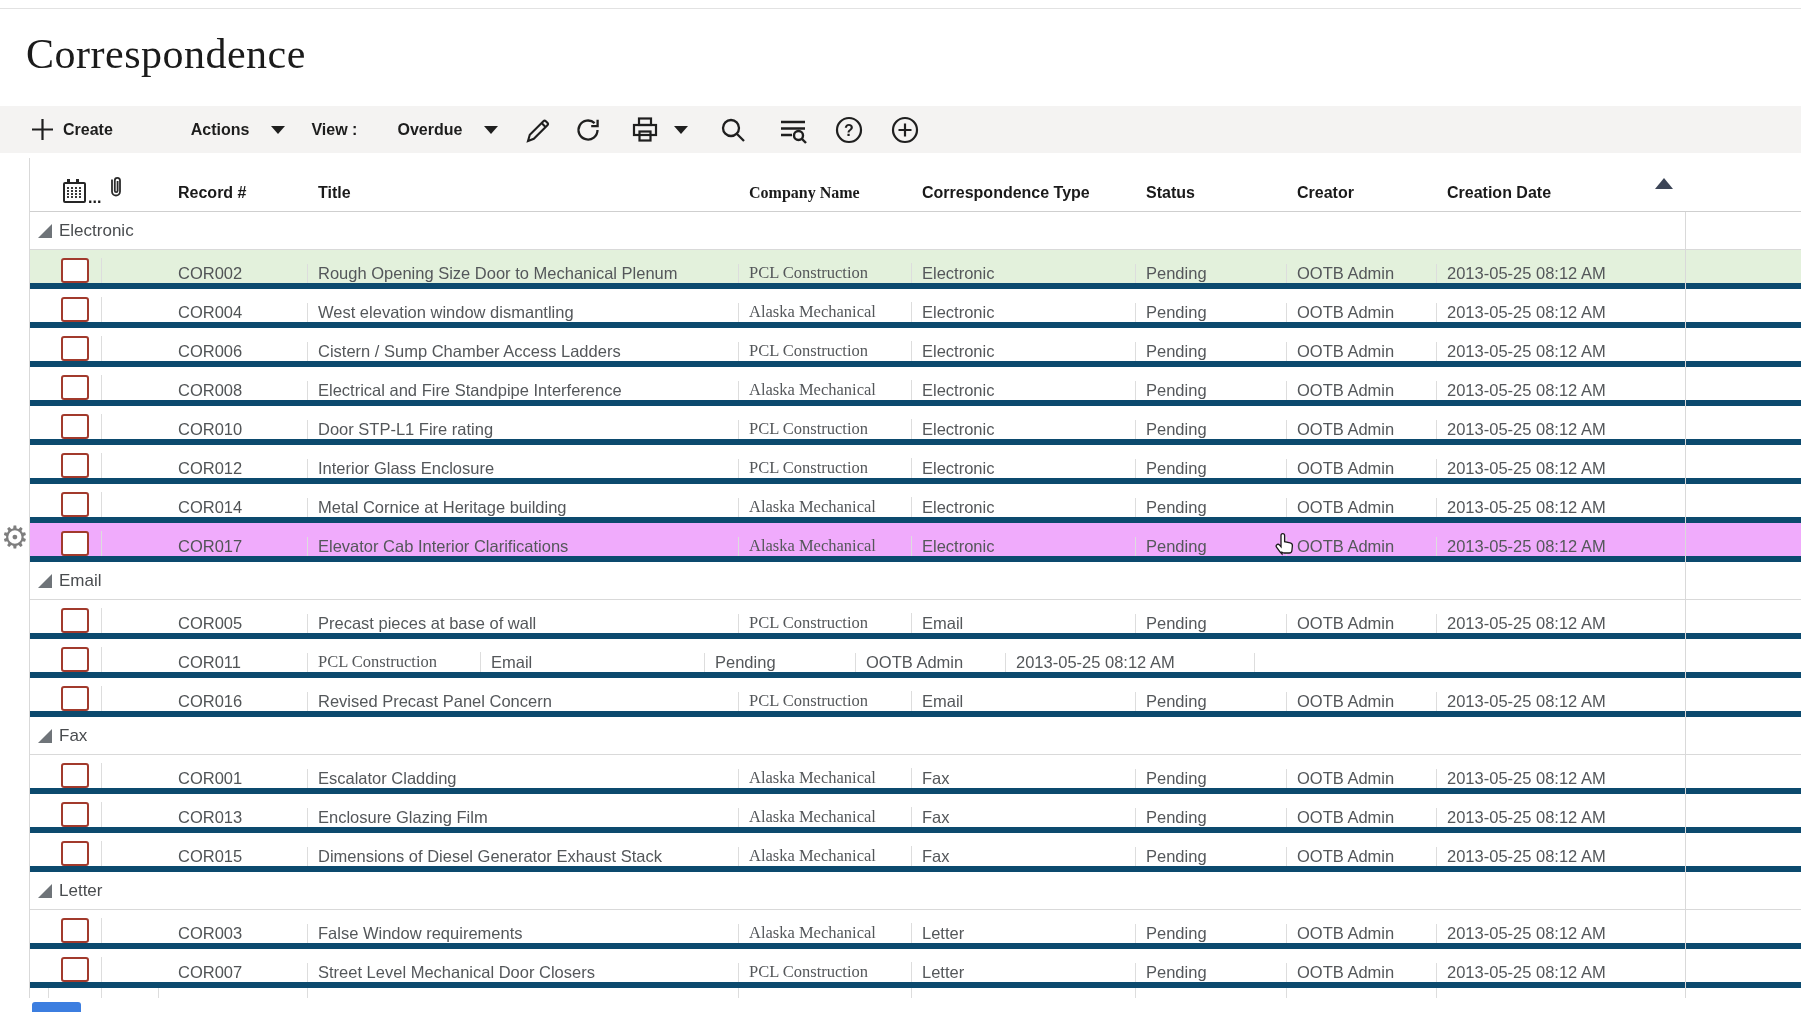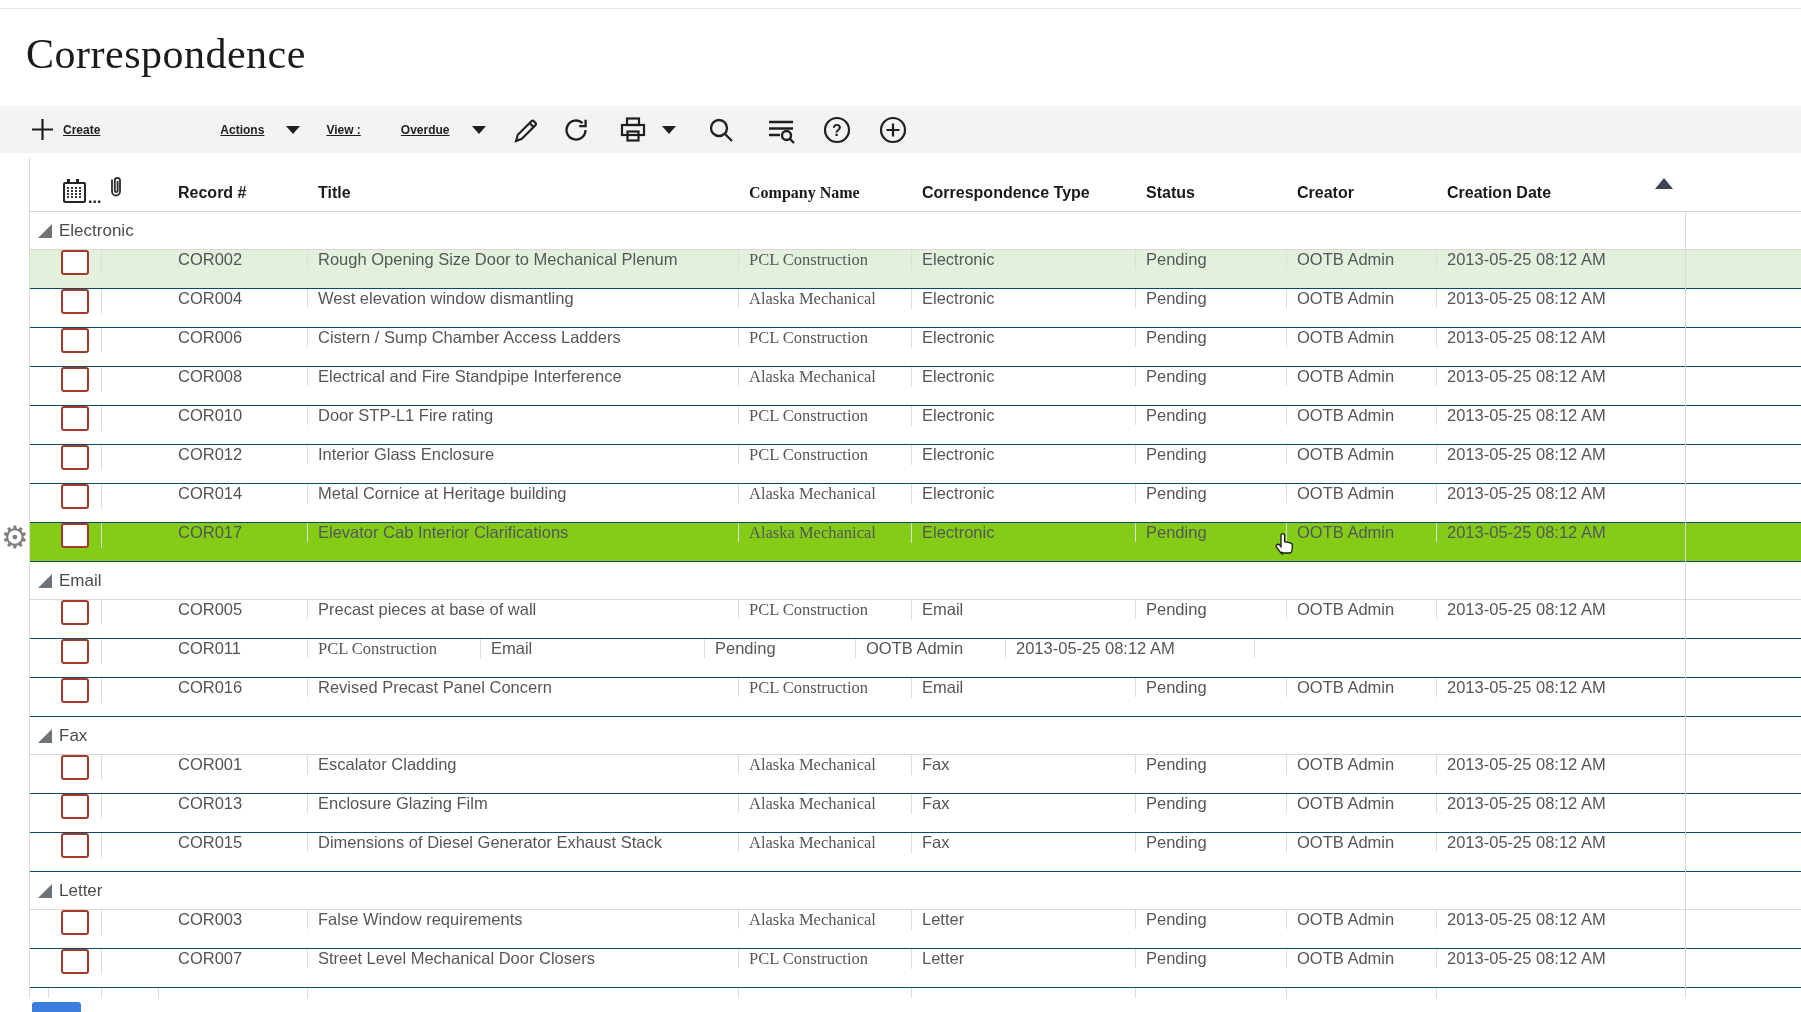--- a/index.html
+++ b/index.html
@@ -6,21 +6,21 @@
   body{font-family:"Liberation Sans",sans-serif;background:#fff;}
   .page{position:relative;width:1801px;height:1012px;overflow:hidden;background:#fff;}
   .topline{position:absolute;top:8px;left:0;width:100%;height:1px;background:#e2e2e2;}
 
   
   .titlebar{position:absolute;top:30px;left:26px;}
   .titlebar h1{margin:0;font-family:"Liberation Serif",serif;font-weight:400;font-size:42px;color:#1b1b1b;letter-spacing:.5px;}
 
   
   .toolbar{position:absolute;top:106px;left:0;width:100%;height:47px;background:#f4f3f2;display:flex;align-items:center;}
-  .tb-item{display:flex;align-items:center;color:#1d1d1d;font-size:12px;font-weight:700;cursor:pointer;text-decoration:underline;}
+  .tb-item{display:flex;align-items:center;color:#1d1d1d;font-size:16px;font-weight:700;cursor:pointer;}
   .tb-plain{font-weight:700;}
   .caret{width:0;height:0;border-left:7px solid transparent;border-right:7px solid transparent;border-top:8px solid #1f1f1f;display:inline-block;}
   .tb-icon{display:flex;align-items:center;justify-content:center;}
   .tb-icon svg{display:block;}
 
   
   .grid{position:absolute;top:158px;left:29px;width:1772px;border-left:1px solid #d9d9d9;}
   .vline-end{position:absolute;top:212px;left:1685px;width:1px;height:786px;background:#d9d9d9;}
 
   .hrow{display:flex;align-items:flex-end;height:54px;border-bottom:1px solid #cfcfcf;box-sizing:border-box;}
@@ -37,23 +37,23 @@
   .c-status{width:151px;flex:none;}
   .c-creator{width:150px;flex:none;}
   .c-date{width:249px;flex:none;}
   .c-rest{flex:1;}
   .h-first{width:129px;flex:none;}
 
   .grouprow{display:flex;align-items:center;height:38px;border-bottom:1px solid #d9d9d9;box-sizing:border-box;background:#fff;}
   .tri-group{width:0;height:0;border-left:14px solid transparent;border-bottom:14px solid #6f7479;margin-left:8px;flex:none;}
   .grouplabel{font-size:17px;color:#494c4f;margin-left:7px;}
 
-  .row{display:flex;align-items:flex-start;height:39px;border-bottom:1px solid #0c4a6e;box-sizing:border-box;background:#fff;cursor:pointer;}
+  .row{display:flex;align-items:flex-end;height:39px;border-bottom:6px solid #0c4a6e;box-sizing:border-box;background:#fff;cursor:pointer;}
   .row.selected{background:#e3f1dc;}
-  .row.hovered{background:#84cc16;}
+  .row.hovered{background:#f0abfc;}
   .cell{box-sizing:border-box;border-right:1px solid #ddd;display:flex;align-items:center;font-size:16.5px;color:#54575a;padding-left:10px;overflow:hidden;white-space:nowrap;}
   .cell.c-rest{border-right:none;padding-left:0;}
   .cell.c-ind{padding-left:0;}
   .cell.c-cal{padding-left:0;justify-content:center;}
   .cell.c-rec{padding-left:19px;color:#515456;}
 
   
   .cal-icon{position:relative;width:24px;height:21px;border:2px solid #a23a2c;border-radius:3px;background:#fff;flex:none;}
   .cal-icon::before{content:"";position:absolute;top:-6px;left:3px;width:4px;height:5px;background:#a23a2c;box-shadow:11px 0 0 #a23a2c;}
   .cal-icon::after{content:"";position:absolute;left:3px;right:3px;top:4px;bottom:3px;
@@ -86,21 +86,21 @@
 
   <div class="toolbar">
     <div class="tb-item" style="margin-left:30px;">
       <span class="tb-icon">
         <svg width="25" height="25" viewBox="0 0 25 25">
             <path d="M12.5 2v21M2 12.5h21" stroke="#1f1f1f" stroke-width="2.2" fill="none"></path>
           </svg>
       </span>
       <span style="margin-left:8px;">Create</span>
     </div>
-    <div class="tb-item" style="margin-left:120px;">
+    <div class="tb-item" style="margin-left:78px;">
       <span>Actions</span>
       <span class="caret" style="margin-left:22px;"></span>
     </div>
     <div class="tb-item tb-plain" style="margin-left:26px;cursor:default;">View :</div>
     <div class="tb-item" style="margin-left:40px;font-weight:600;">
       <span>Overdue</span>
       <span class="caret" style="margin-left:22px;"></span>
     </div>
     <div class="tb-icon" style="margin-left:24px;">
       <svg width="30" height="30" viewBox="0 0 30 30" fill="none" stroke="#1f1f1f" stroke-width="2.1">

